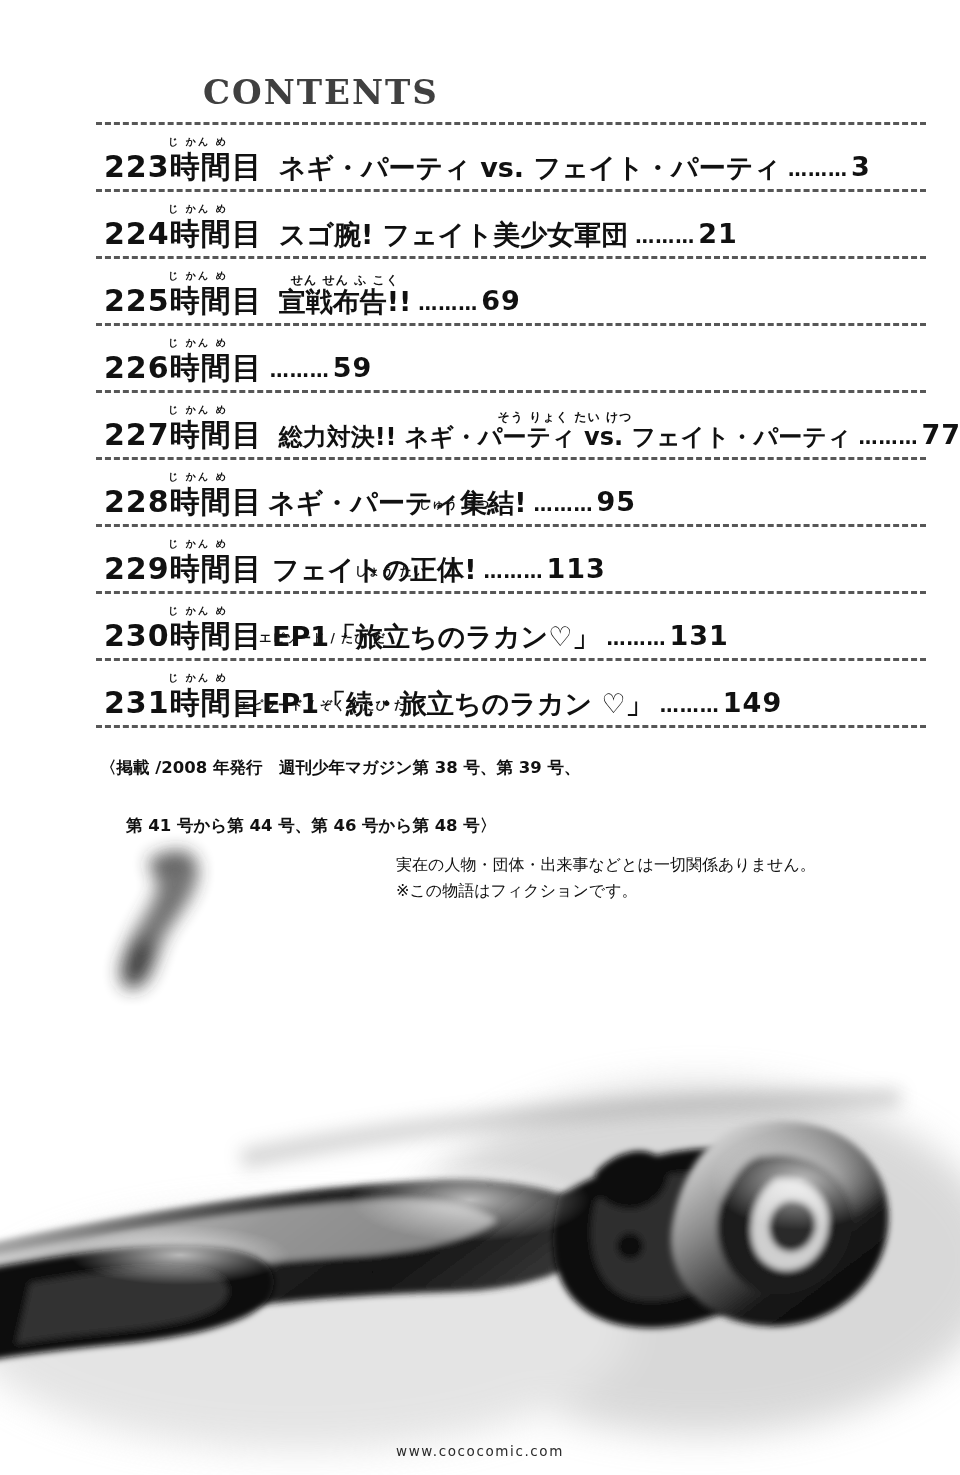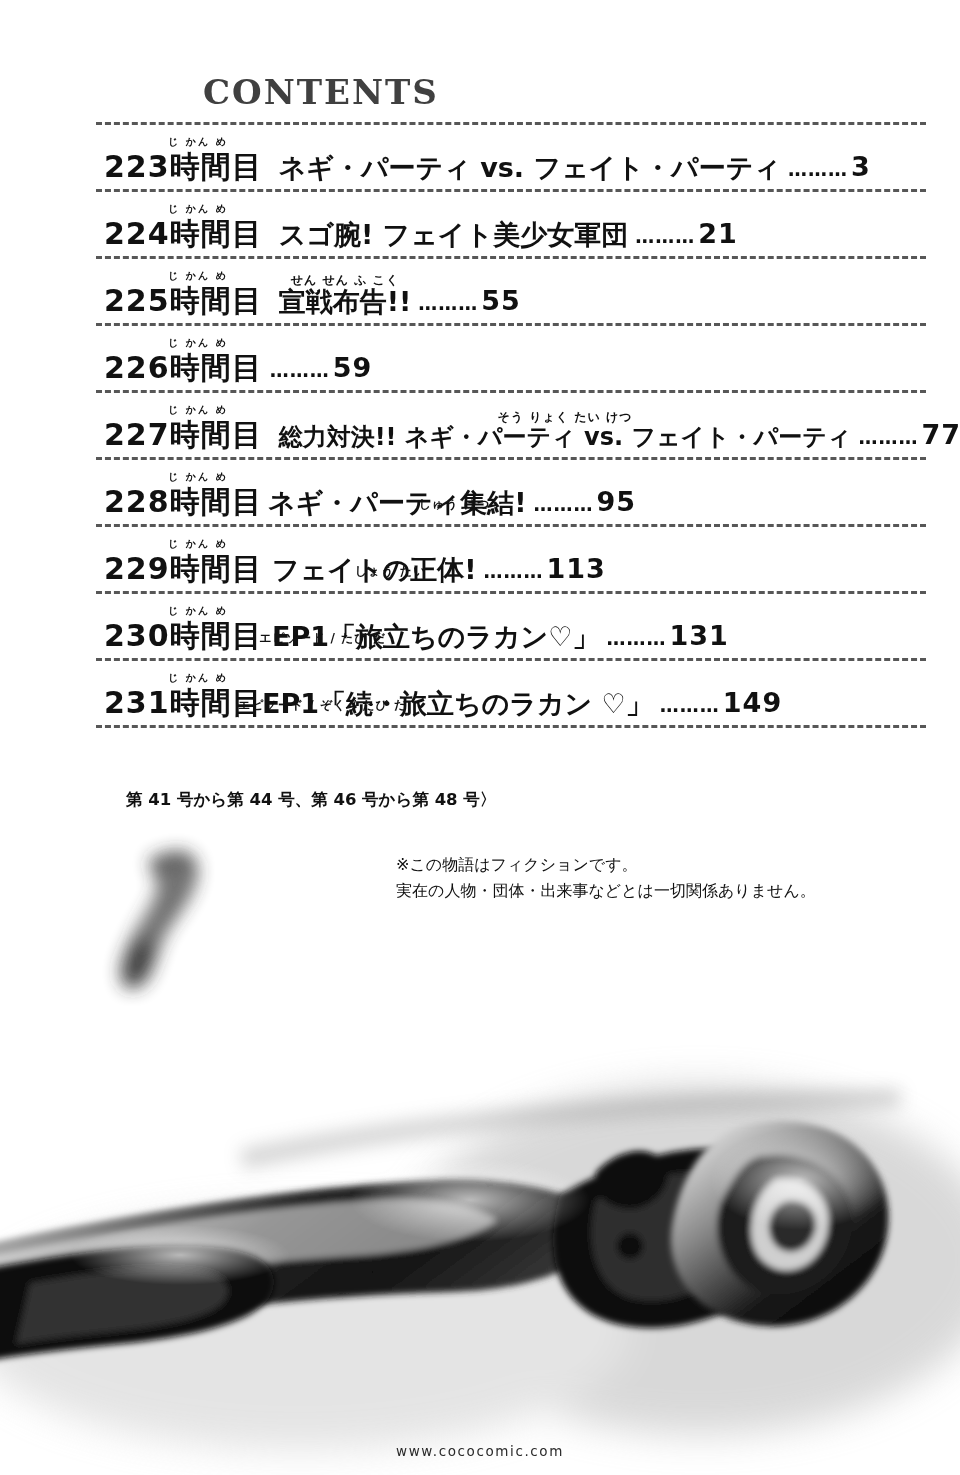--- a/index.html
+++ b/index.html
@@ -299,21 +299,21 @@
 
   <div class="toc-row">
     <span class="ep-num">
       <span class="ruby-over" style="left:64px;">じ かん め</span>
       <span>225</span><span>時間目</span>
     </span>
     <span class="ep-title">
       <span class="rb"><span class="rt">せん せん ふ こく</span><span>宣戦布告!!</span></span>
     </span>
     <span class="ep-dots">………</span>
-    <span class="ep-page">55</span>
+    <span class="ep-page">69</span>
   </div>
   <div class="dash-rule"></div>
 
   <div class="toc-row">
     <span class="ep-num">
       <span class="ruby-over" style="left:64px;">じ かん め</span>
       <span>226</span><span>時間目</span>
     </span>
     <span class="ep-dots">………</span>
     <span class="ep-page">59</span>
@@ -385,21 +385,22 @@
       <span style="margin-left:-70px;">EP1「続・旅立ちのラカン ♡」</span>
     </span>
     <span class="ep-dots">………</span>
     <span class="ep-page">149</span>
   </div>
   <div class="dash-rule"></div>
 
 </div>
 
 <div class="pub-note">
+  <div>〈掲載 /2008 年発行　週刊少年マガジン第 38 号、第 39 号、</div>
   <div class="line2">第 41 号から第 44 号、第 46 号から第 48 号〉</div>
 </div>
 
 <div class="disclaimer">
+  <div>実在の人物・団体・出来事などとは一切関係ありません。</div>
   <div>※この物語はフィクションです。</div>
-  <div>実在の人物・団体・出来事などとは一切関係ありません。</div>
 </div>
 
 <div class="footer">www.cococomic.com</div>
 
 </body></html>

